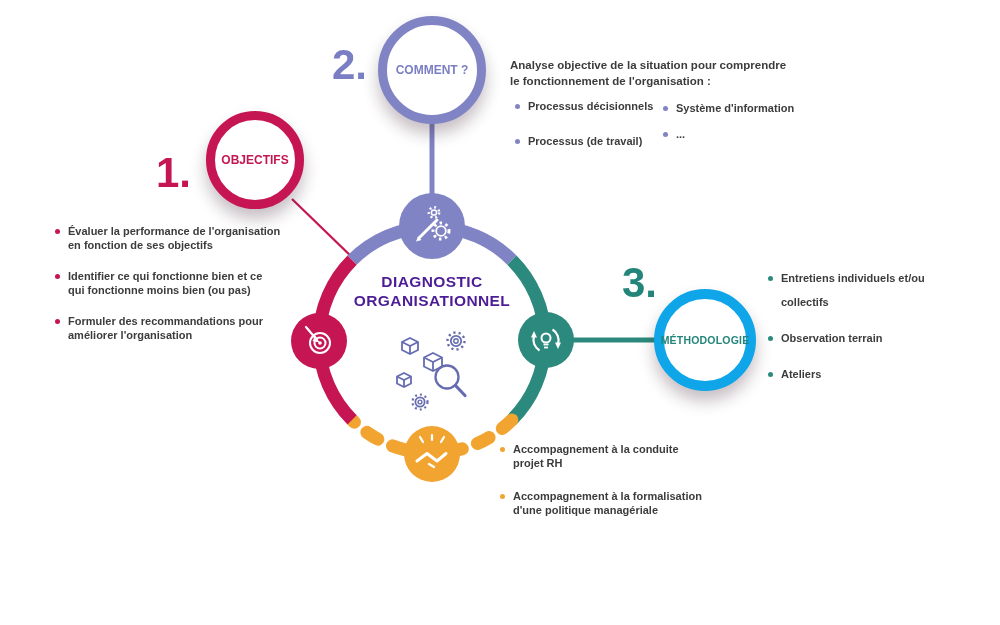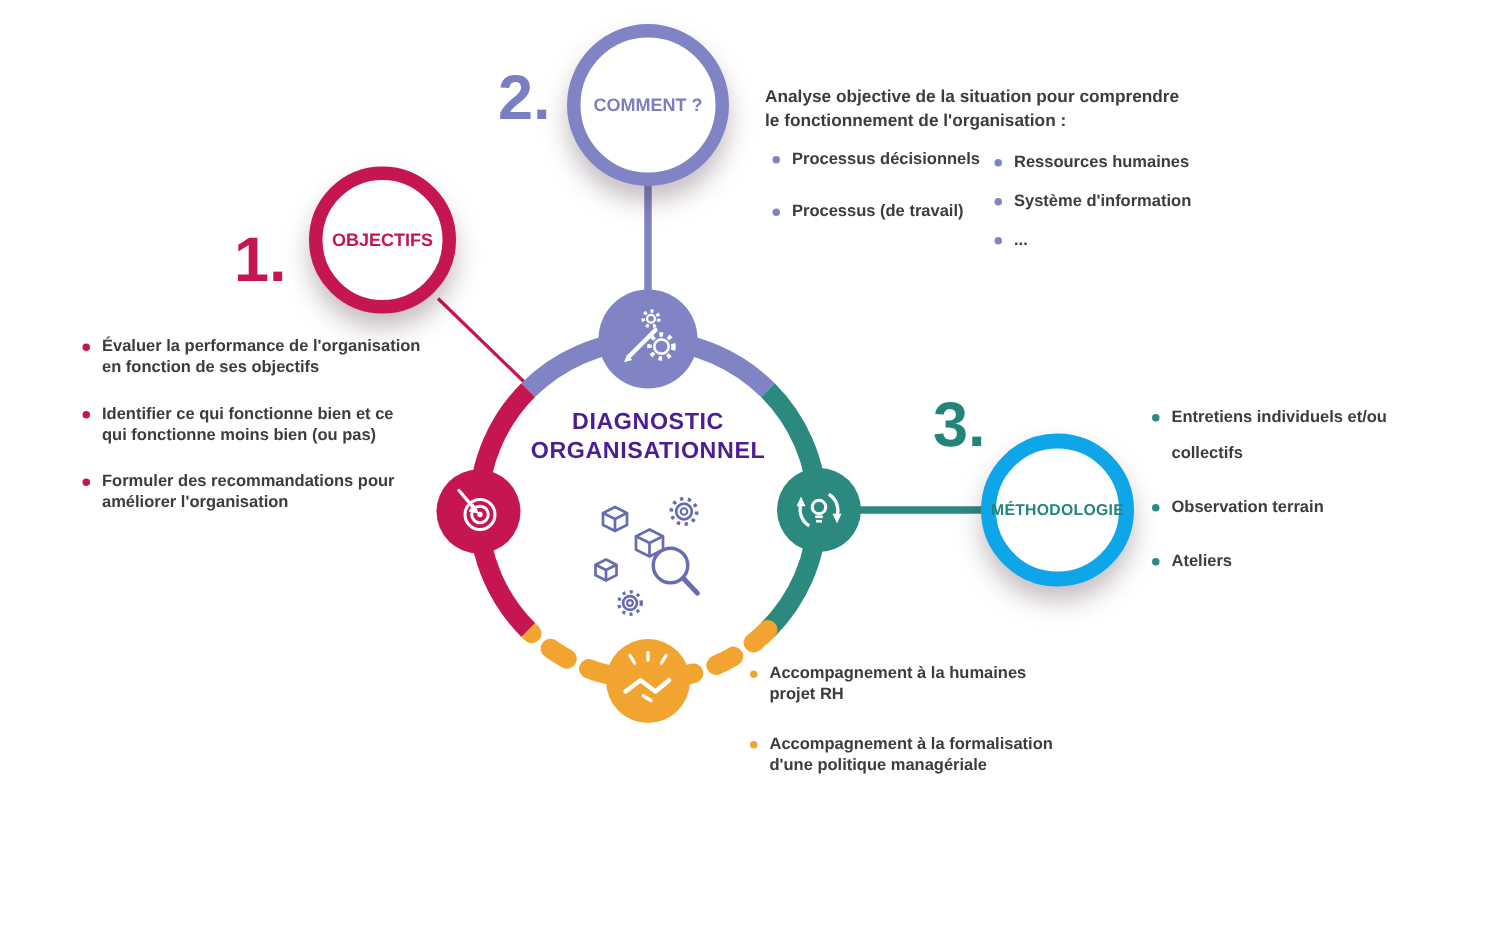--- a/index.html
+++ b/index.html
@@ -201,24 +201,20 @@
     </div>
     <div class="item">
       <span class="dot dot-purple"></span>
       <span class="txt">Processus (de travail)</span>
     </div>
   </div>
 
   <div class="abs list list-c2">
     <div class="item">
       <span class="dot dot-purple"></span>
-      <span class="txt">Ressources humaines</span>
-    </div>
-    <div class="item">
-      <span class="dot dot-purple"></span>
       <span class="txt">Système d'information</span>
     </div>
     <div class="item">
       <span class="dot dot-purple"></span>
       <span class="txt">...</span>
     </div>
   </div>
 
   <div class="abs list list-meth">
     <div class="item">
@@ -232,21 +228,21 @@
     </div>
     <div class="item">
       <span class="dot dot-teal"></span>
       <span class="txt">Ateliers</span>
     </div>
   </div>
 
   <div class="abs list list-acc">
     <div class="item">
       <span class="dot dot-orange"></span>
-      <span class="txt">Accompagnement à la humaines
+      <span class="txt">Accompagnement à la conduite
 projet RH</span>
     </div>
     <div class="item">
       <span class="dot dot-orange"></span>
       <span class="txt">Accompagnement à la formalisation
 d'une politique managériale</span>
     </div>
   </div>
 
 </div>

